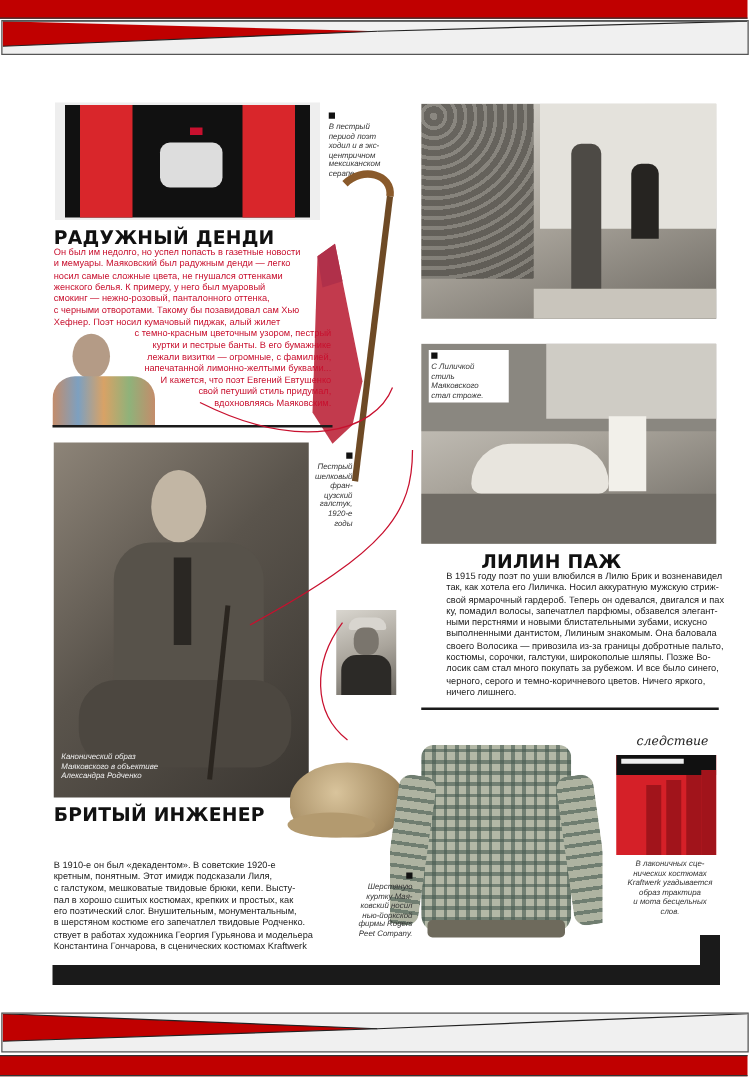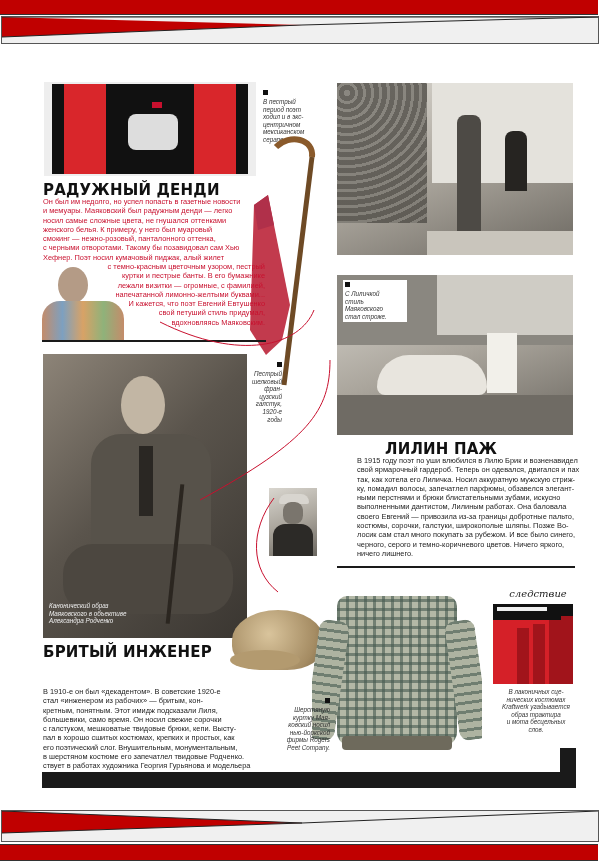--- a/index.html
+++ b/index.html
@@ -121,26 +121,26 @@
   <div>фран-</div>
   <div>цузский</div>
   <div>галстук,</div>
   <div>1920-е</div>
   <div>годы</div>
 </div>
 
 <div class="headline" style="left:337px;top:440px;margin-left:48px;">ЛИЛИН ПАЖ</div>
 <div class="body-text" style="left:337px;top:456px;width:240px;margin-left:20px;">
   <div>В 1915 году поэт по уши влюбился в Лилю Брик и возненавидел</div>
+  <div>так, как хотела его Лиличка. Носил аккуратную мужскую стриж-</div>
   <div>свой ярмарочный гардероб. Теперь он одевался, двигался и пах</div>
-  <div>так, как хотела его Лиличка. Носил аккуратную мужскую стриж-</div>
   <div>ку, помадил волосы, запечатлел парфюмы, обзавелся элегант-</div>
-  <div>ными перстнями и брюки блистательными зубами, искусно</div>
-  <div>выполненными дантистом, Лилиным работах. Она баловала</div>
-  <div>своего Евгений — привозила из-за границы добротные пальто,</div>
+  <div>ными перстнями и новыми блистательными зубами, искусно</div>
+  <div>выполненными дантистом, Лилиным знакомым. Она баловала</div>
+  <div>своего Волосика — привозила из-за границы добротные пальто,</div>
   <div>костюмы, сорочки, галстуки, широкополые шляпы. Позже Во-</div>
   <div>лосик сам стал много покупать за рубежом. И все было синего,</div>
   <div>черного, серого и темно-коричневого цветов. Ничего яркого,</div>
   <div>ничего лишнего.</div>
 </div>
 <div class="rule" style="left:337px;top:566px;width:238px;height:2px;"></div>
 
 <div class="photo sepia" style="left:43px;top:354px;width:204px;height:284px;">
   <div class="abs" style="left:78px;top:22px;width:44px;height:58px;border-radius:50%;background:#c2b6a4;"></div>
   <div class="abs" style="left:48px;top:80px;width:120px;height:160px;border-radius:30px 30px 10px 10px;background:#57524a;"></div>
@@ -162,23 +162,21 @@
 
 <svg class="abs" style="left:100px;top:150px;pointer-events:none;" width="240" height="560">
   <path d="M60,172 C140,212 200,196 214,160" stroke="#c8102e" stroke-width="1" fill="none"></path>
   <path d="M230,210 C230,260 210,290 100,350" stroke="#c8102e" stroke-width="1" fill="none"></path>
   <path d="M174,348 C150,380 150,420 178,442" stroke="#c8102e" stroke-width="1" fill="none"></path>
 </svg>
 
 <div class="headline" style="left:43px;top:643px;">БРИТЫЙ ИНЖЕНЕР</div>
 <div class="body-text" style="left:43px;top:687px;width:235px;">
   <div>В 1910-е он был «декадентом». В советские 1920-е</div>
-  <div>стал «инженером из рабочих» — бритым, кон-</div>
   <div>кретным, понятным. Этот имидж подсказали Лиля,</div>
-  <div>большевики, само время. Он носил свежие сорочки</div>
   <div>с галстуком, мешковатые твидовые брюки, кепи. Высту-</div>
   <div>пал в хорошо сшитых костюмах, крепких и простых, как</div>
   <div>его поэтический слог. Внушительным, монументальным,</div>
   <div>в шерстяном костюме его запечатлел твидовые Родченко.</div>
   <div>ствует в работах художника Георгия Гурьянова и модельера</div>
   <div>Константина Гончарова, в сценических костюмах Kraftwerk</div>
 </div>
 
 <div class="photo" style="left:228px;top:600px;width:100px;height:82px;">
   <div class="abs" style="left:4px;top:10px;width:92px;height:60px;border-radius:50% 50% 40% 40%;background:radial-gradient(circle at 40% 40%,#d9c49c,#a58c63 70%,#7b6646);"></div>

